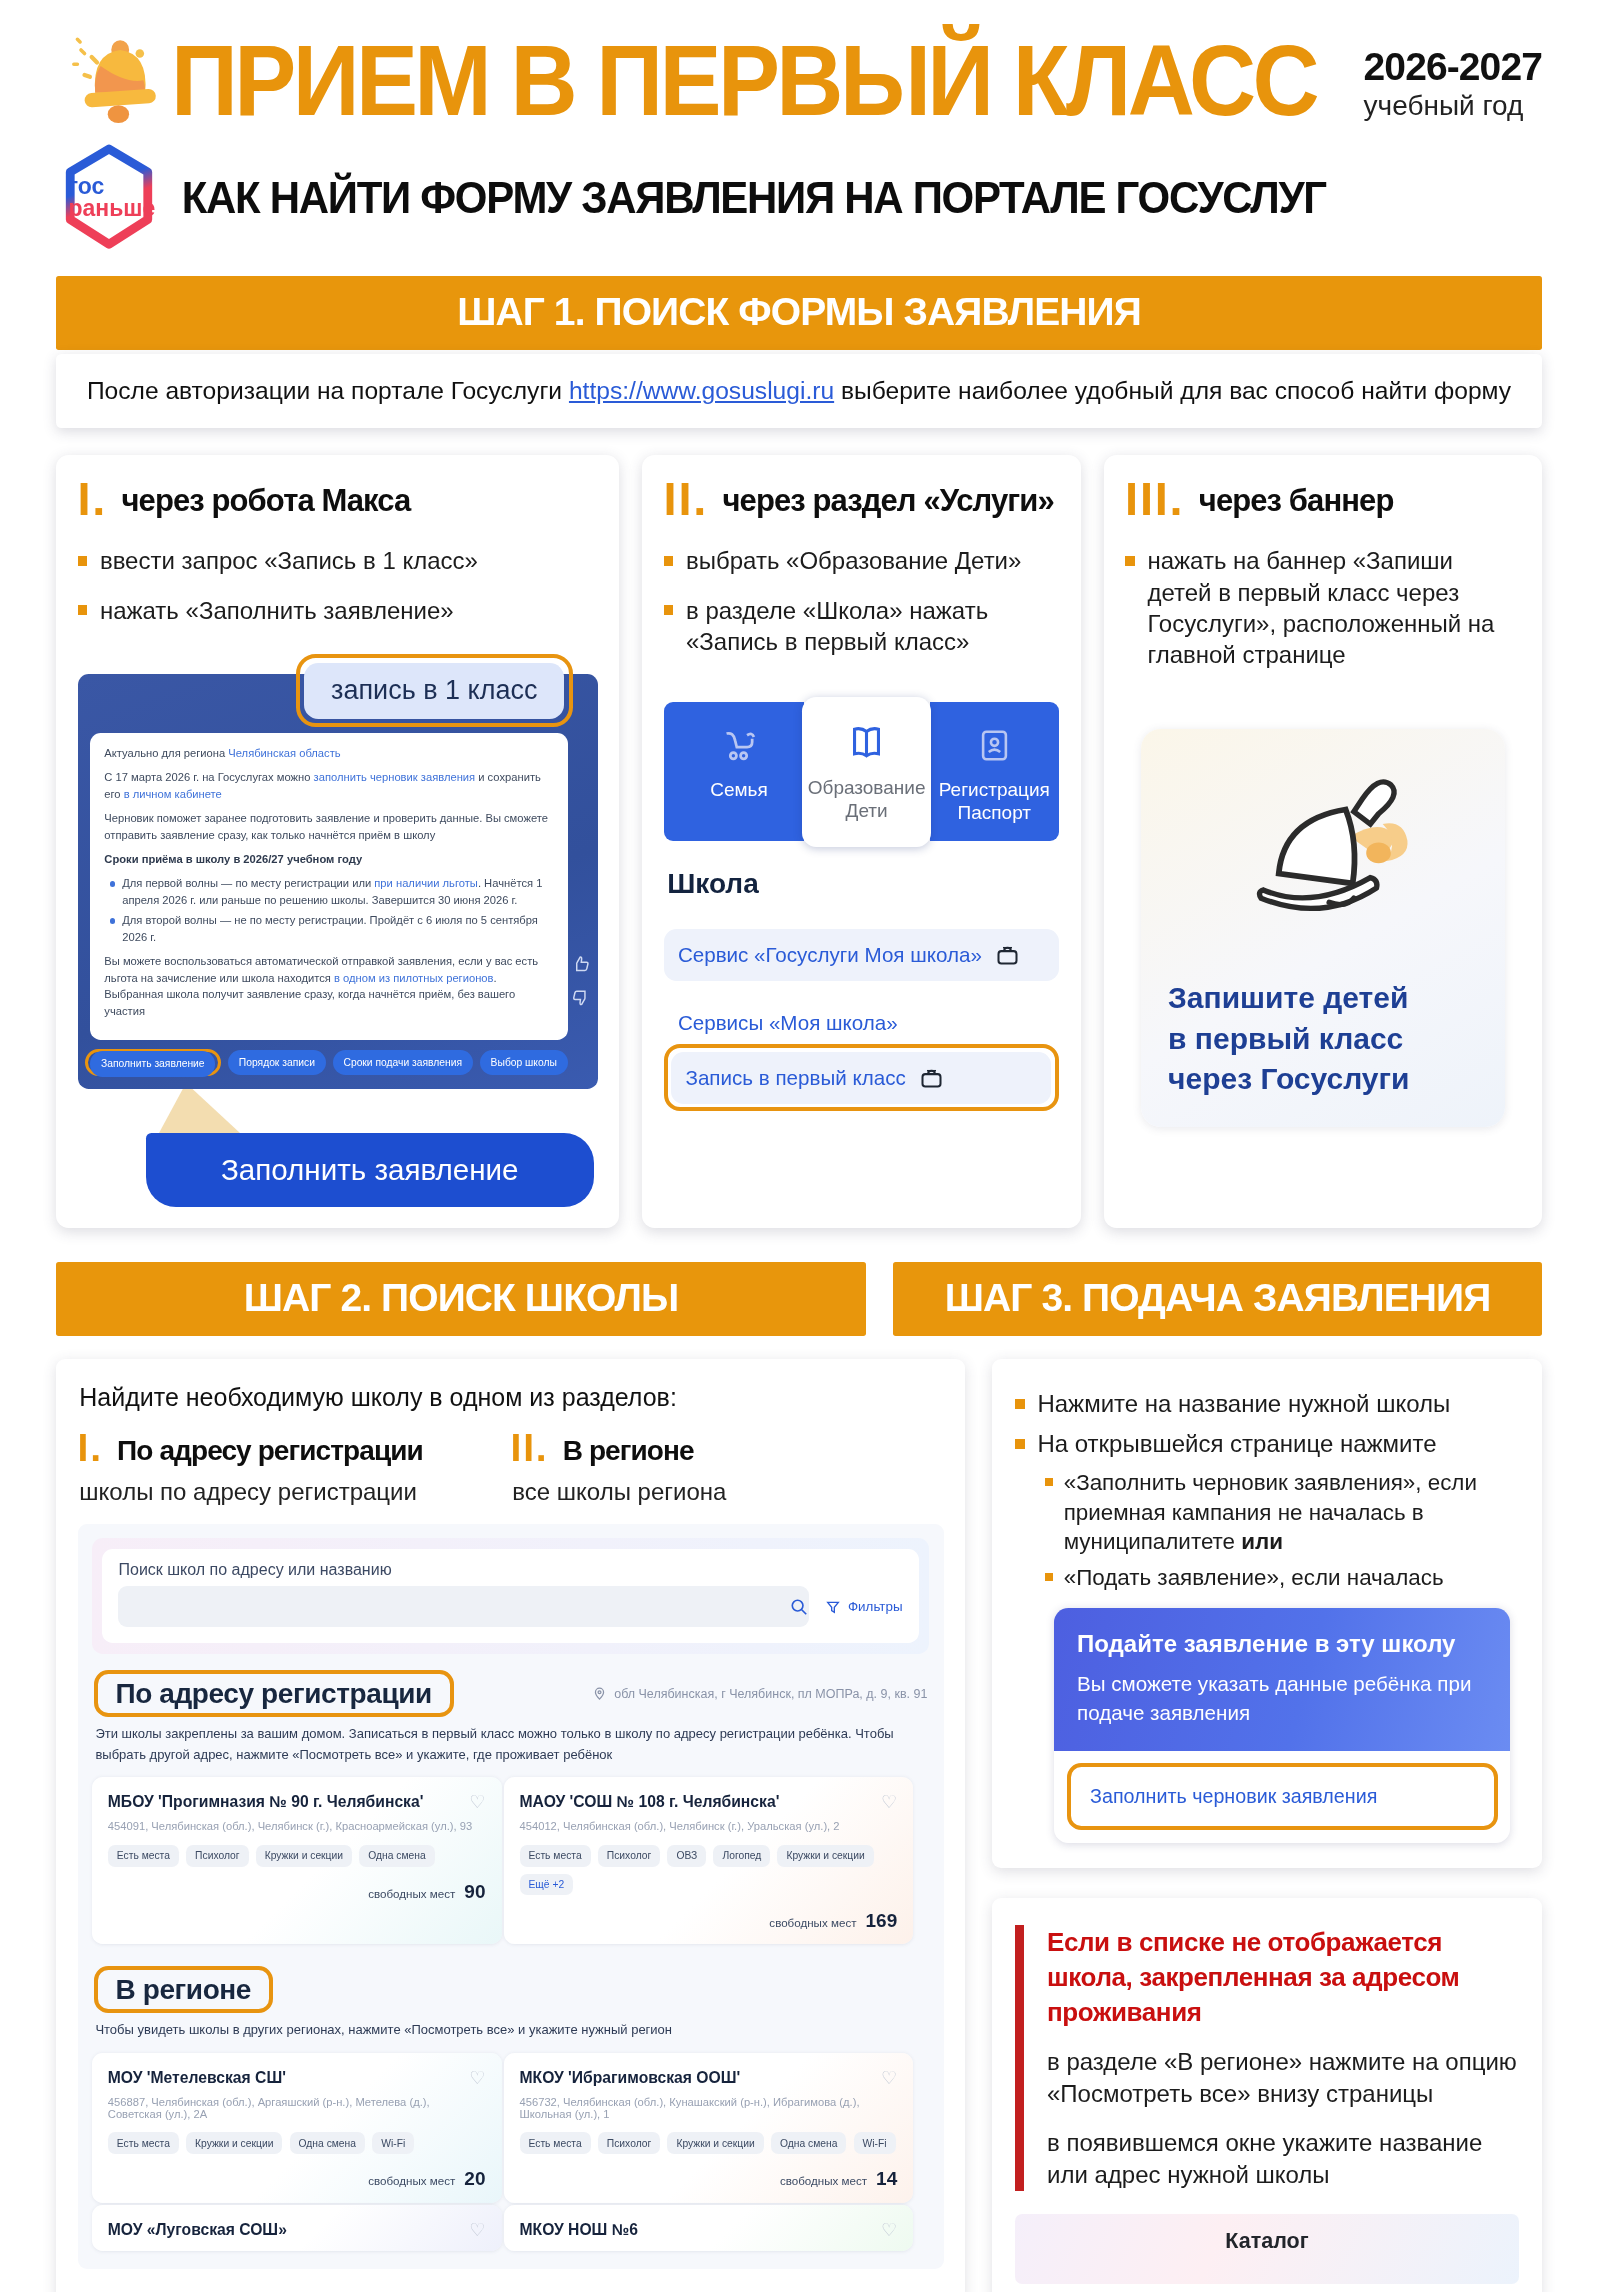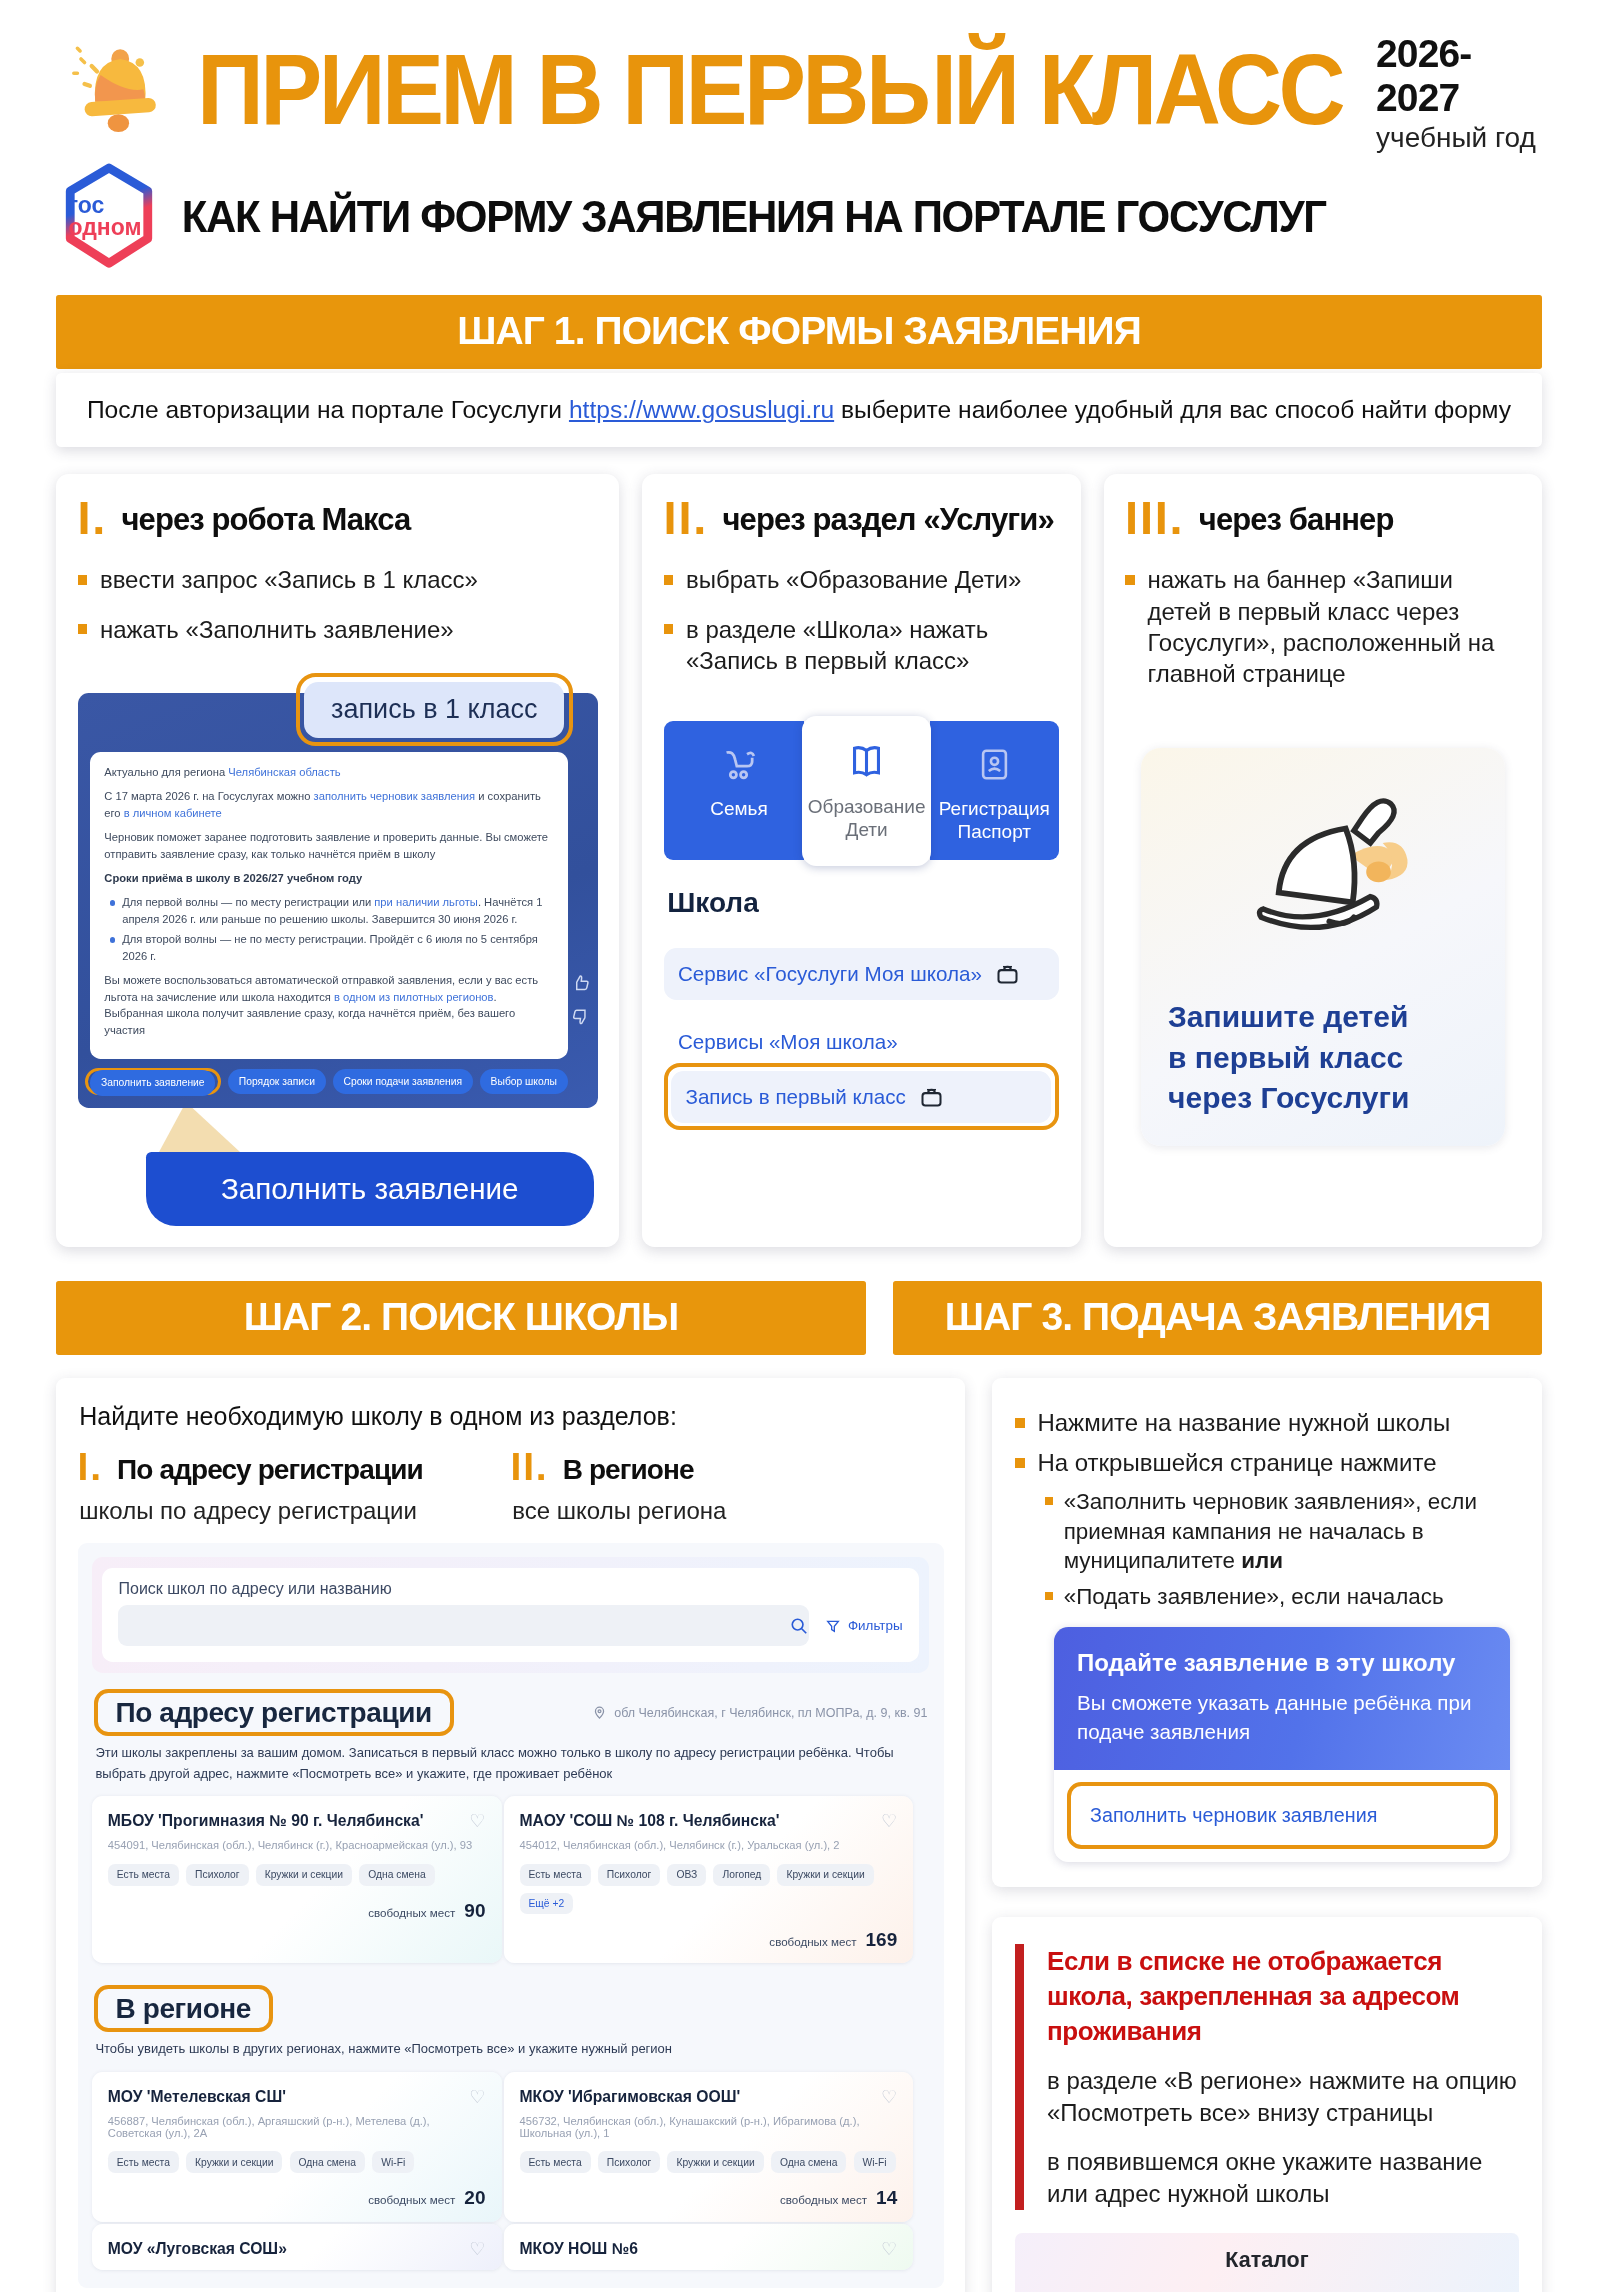--- a/index.html
+++ b/index.html
@@ -6,21 +6,21 @@
   html,body { width:1598px; }
   body {
     font-family:"Liberation Sans", sans-serif;
     background:#ffffff; color:#1a1a1a;
     width:1598px; height:2293px; overflow:hidden;
     display:flex; flex-direction:column;
   }
   .page { flex:1; padding:25px 56px 0 56px; display:flex; flex-direction:column; }
 
   
-  .hdr { display:flex; align-items:center; gap:34px; }
+  .hdr { display:flex; align-items:center; gap:8px; }
   .hdr-title {
     font-size:93px; font-weight:700; color:#E8940C; letter-spacing:-3.6px;
     transform:scaleY(1.08); white-space:nowrap; flex:1;
   }
   .hdr-year { text-align:left; padding-top:7.2px; }
   .hdr-year .y1 { font-size:39px; font-weight:700; color:#111; letter-spacing:-0.9px; }
   .hdr-year .y2 { font-size:28px; color:#222; margin-top:1.8px; }
 
   .subhdr { display:flex; align-items:center; gap:19.7px; margin:7.2px 0 23px 0; }
   .subhdr-title { font-size:42px; font-weight:700; color:#0d0d0d; letter-spacing:-1.3px; transform:scaleY(1.05); }
@@ -197,21 +197,21 @@
             <stop offset="0" stop-color="#2a5bd7"></stop>
               <stop offset="0.45" stop-color="#2a5bd7"></stop>
             <stop offset="0.65" stop-color="#ee3f58"></stop>
               <stop offset="1" stop-color="#ee3f58"></stop>
           </linearGradient>
         </defs>
         <path d="M30 4 L52 17 L52 44 L30 58 L8 44 L8 17 Z" fill="none" stroke="url(#hexg)" stroke-width="5" stroke-linejoin="round"></path>
       </svg>
       <span class="txt">
         <span class="l1">гос</span>
-        <span class="l2">одном</span>
+        <span class="l2">раньше</span>
       </span>
     </div>
     <div class="subhdr-title">КАК НАЙТИ ФОРМУ ЗАЯВЛЕНИЯ НА ПОРТАЛЕ ГОСУСЛУГ</div>
   </div>
 
   <div class="banner">ШАГ 1. ПОИСК ФОРМЫ ЗАЯВЛЕНИЯ</div>
 
   <div class="shadowcard intro-card">
     <span>После авторизации на портале Госуслуги </span><a class="link" href="#">https://www.gosuslugi.ru</a><span> выберите наиболее удобный для вас способ найти форму</span>
   </div>

